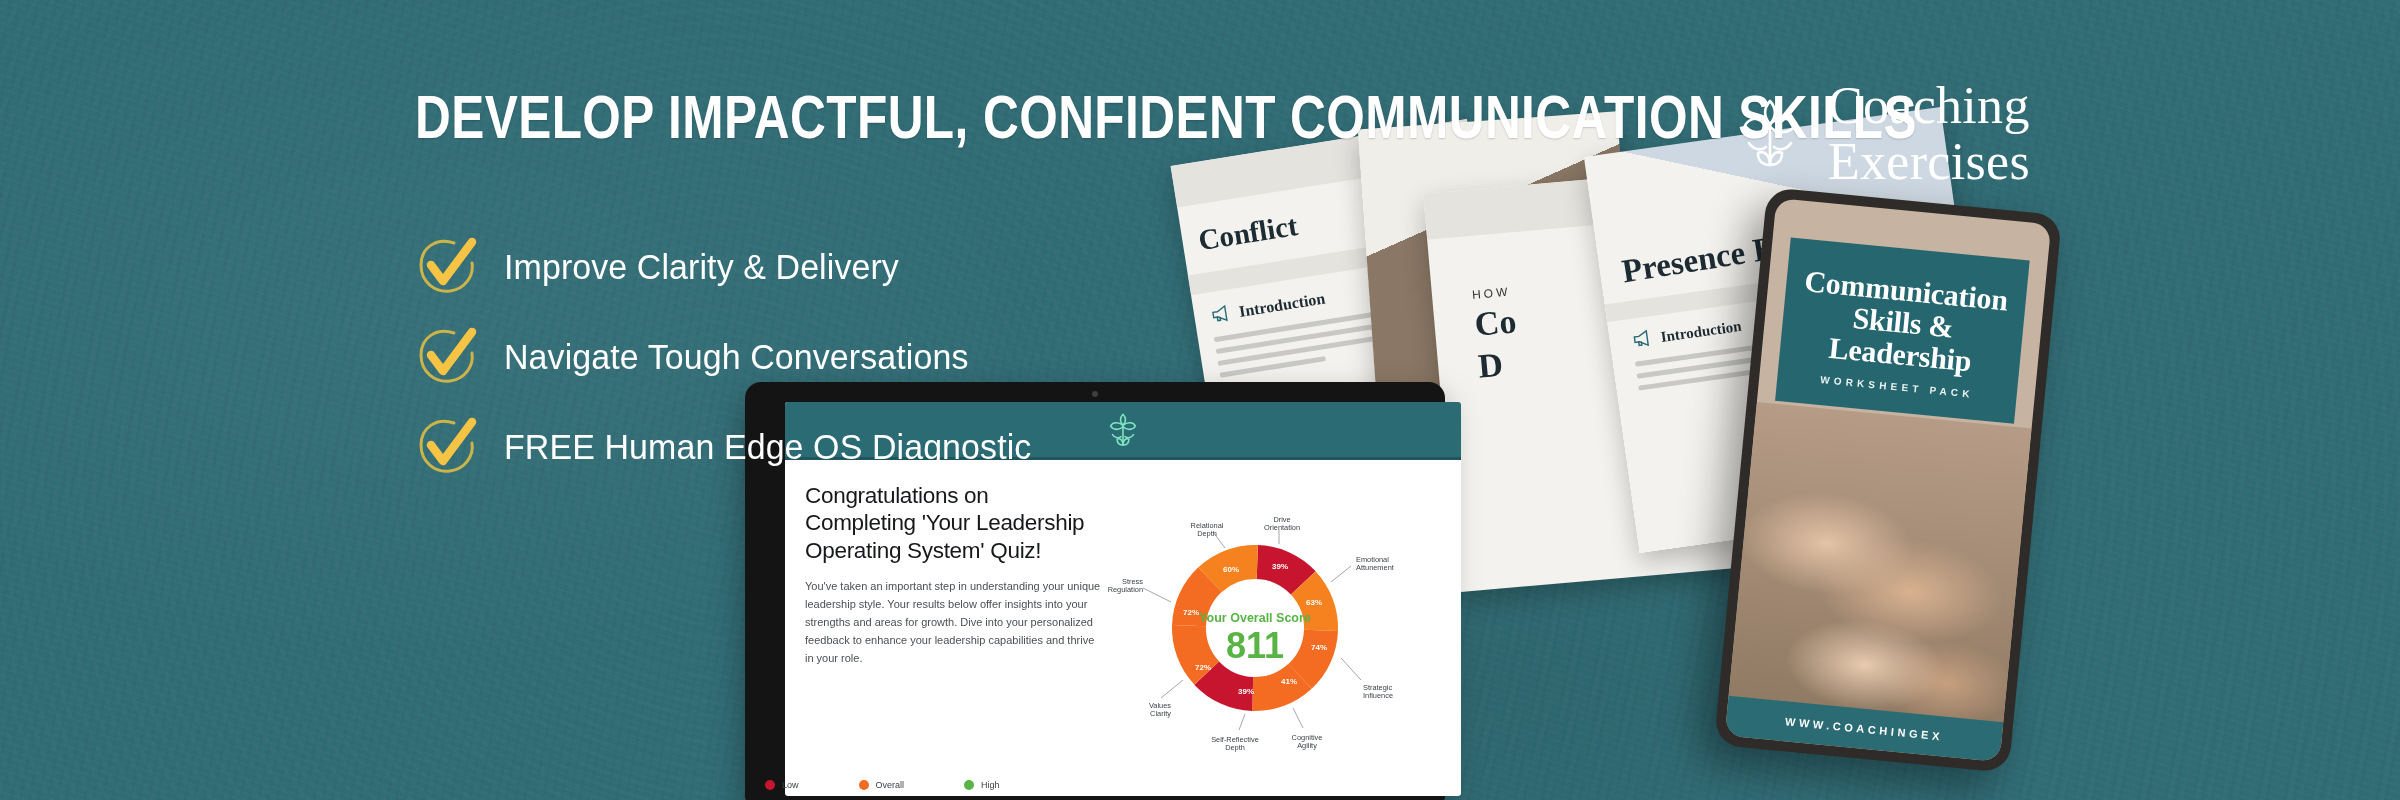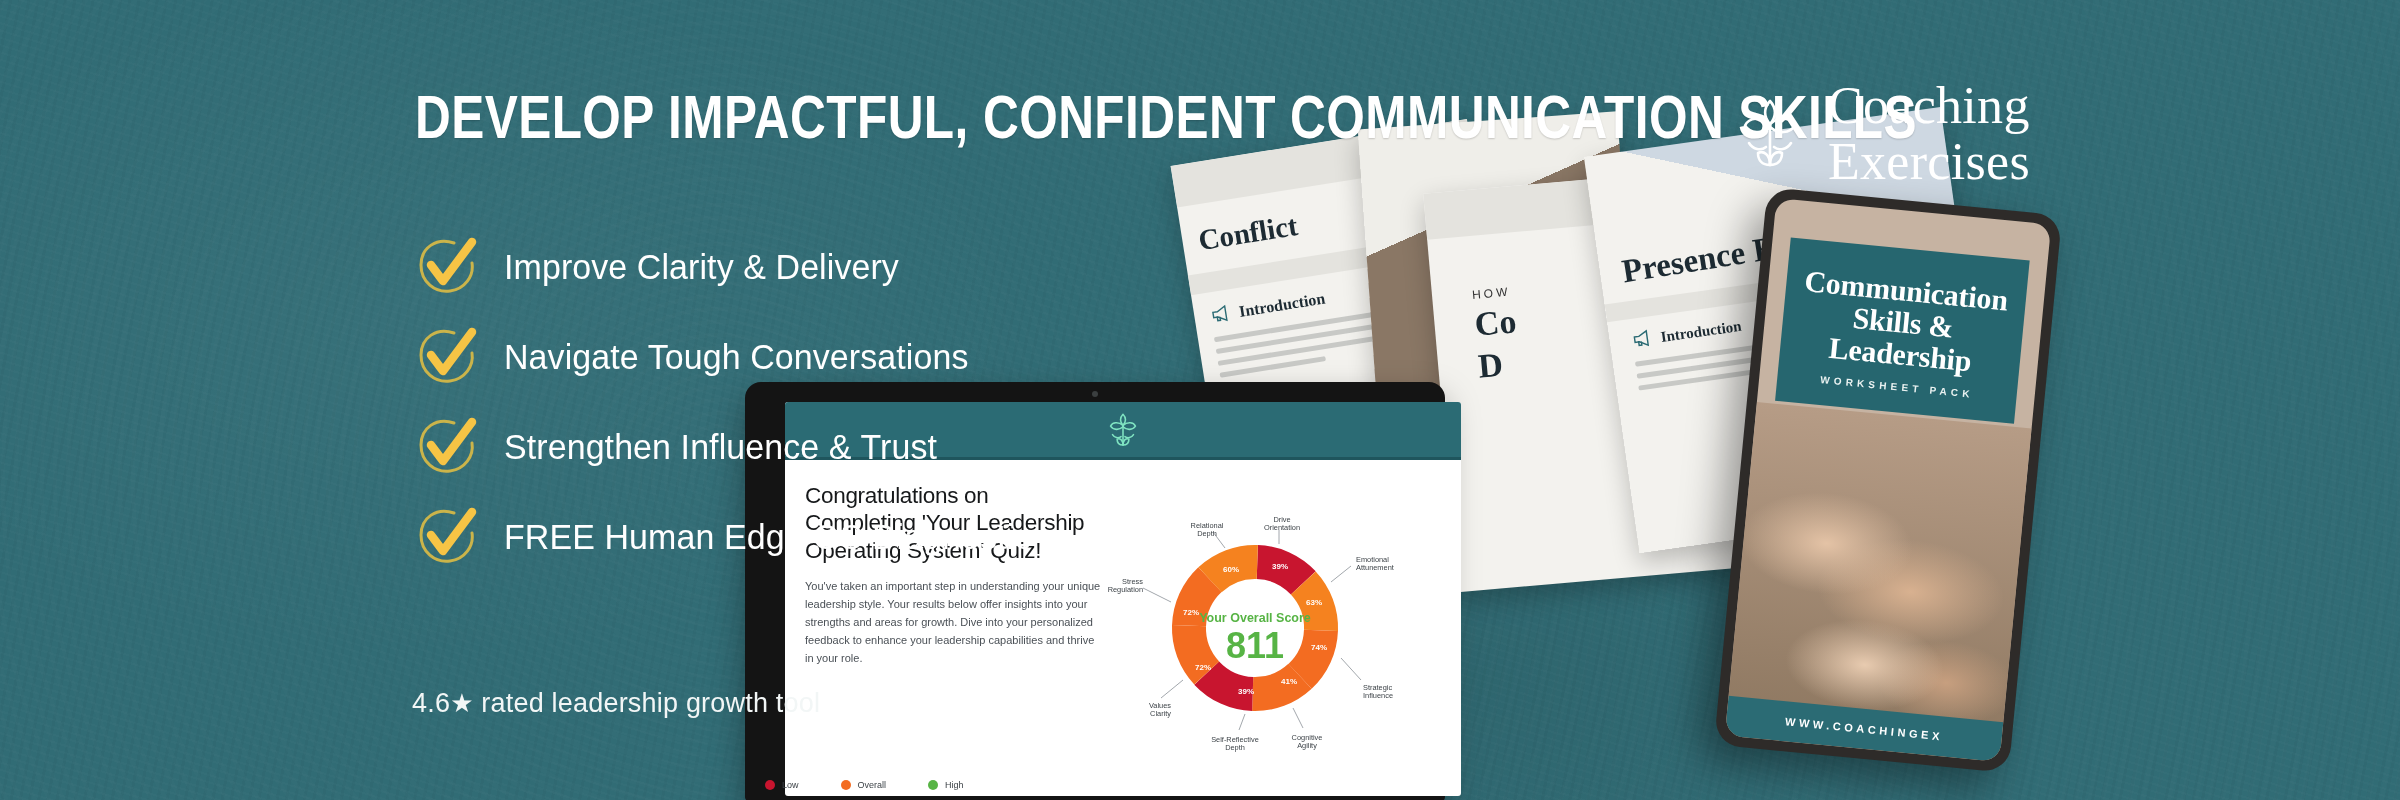--- a/index.html
+++ b/index.html
@@ -163,21 +163,21 @@
     margin-top:16px; font-size:9.2px; color:#4a5056; line-height:1.55;
   }
   #quiz-email a{ color:#2f9aa8; text-decoration:underline; }
   #quiz-body{
     margin-top:14px; font-size:11px; color:#4a5056; line-height:1.62;
   }
   #screen-right{ flex:1; position:relative; }
   #donut-wrap{ position:absolute; left:-6px; top:-6px; width:300px; height:300px; }
   #legend{
     position:absolute; left:20px; bottom:12px;
-    display:flex; gap:42px; align-items:center;
+    display:flex; gap:60px; align-items:center;
   }
   .legend-item{ display:flex; align-items:center; gap:7px; font-size:9px; color:#3d4348; }
   .legend-dot{ width:10px;height:10px;border-radius:50%; display:block; }
 
   
   #tablet{
     position:absolute; left:700px; top:50px;
     width:296px; height:560px;
     background:#2e2b29;
     border-radius:26px;
@@ -410,41 +410,31 @@
 
       <div class="bullet-row">
         <svg class="check-icon" viewBox="0 0 78 70">
           <path d="M44 11 C26 5, 11 16, 11 33 C11 50, 25 61, 40 59 C55 57, 64 44, 62 31" fill="none" stroke="#CBB44A" stroke-width="3" stroke-linecap="round"></path>
           <path d="M21 33 L33 49 L62 10" fill="none" stroke="#F6C445" stroke-width="8.5" stroke-linecap="round" stroke-linejoin="round"></path>
         </svg>
         <span class="bullet-label">Navigate Tough Conversations</span>
       </div>
 
 
-      <div class="bullet-row">
-        <svg class="check-icon" viewBox="0 0 78 70">
-          <path d="M44 11 C26 5, 11 16, 11 33 C11 50, 25 61, 40 59 C55 57, 64 44, 62 31" fill="none" stroke="#CBB44A" stroke-width="3" stroke-linecap="round"></path>
-          <path d="M21 33 L33 49 L62 10" fill="none" stroke="#F6C445" stroke-width="8.5" stroke-linecap="round" stroke-linejoin="round"></path>
-        </svg>
-        <span class="bullet-label">Strengthen Influence &amp; Trust</span>
-      </div>
 
       <div class="bullet-row">
         <svg class="check-icon" viewBox="0 0 78 70">
           <path d="M44 11 C26 5, 11 16, 11 33 C11 50, 25 61, 40 59 C55 57, 64 44, 62 31" fill="none" stroke="#CBB44A" stroke-width="3" stroke-linecap="round"></path>
           <path d="M21 33 L33 49 L62 10" fill="none" stroke="#F6C445" stroke-width="8.5" stroke-linecap="round" stroke-linejoin="round"></path>
         </svg>
         <span class="bullet-label">FREE Human Edge OS Diagnostic</span>
       </div>
 
     </div>
 
-    <div id="rating-line">
-      <span>4.6</span><span id="rating-star">★</span><span> rated leadership growth tool</span>
-    </div>
   </div>
 
   <div id="logo">
     <svg id="logo-mark" viewBox="0 0 80 78">
       <g fill="none" stroke="#FFFFFF" stroke-width="2.6" stroke-linecap="round" stroke-linejoin="round">
         <path d="M40 6c-6.5 7-6.5 16 0 23 6.5-7 6.5-16 0-23z"></path>
         <path d="M40 29c-9-8-21-6.5-25 1.5 5 8 17 9 25 1.5z"></path>
         <path d="M40 29c9-8 21-6.5 25 1.5-5 8-17 9-25 1.5z"></path>
         <path d="M40 29v41"></path>
         <path d="M40 70c-8 0-12-5-12-12 5.5-2.6 12 1.4 12 12z"></path>

